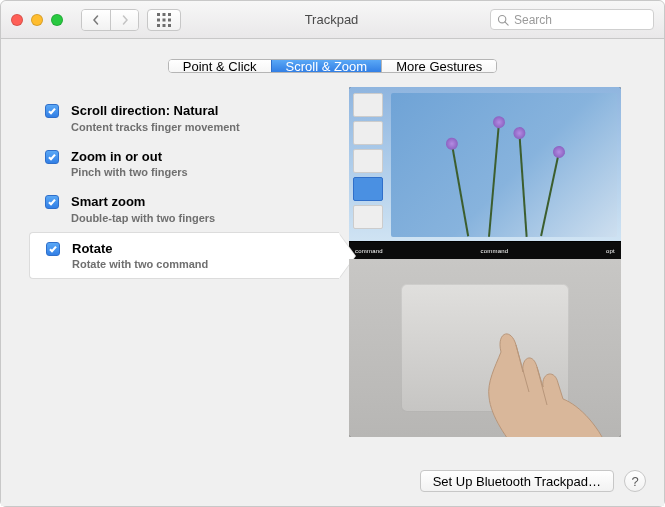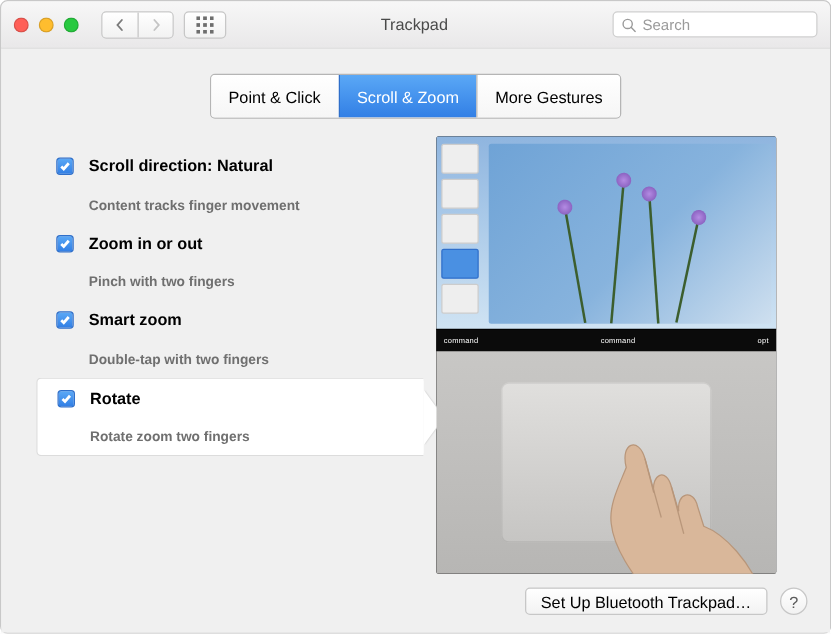--- a/index.html
+++ b/index.html
@@ -110,21 +110,21 @@
     display: flex;
     justify-content: center;
     margin-top: 20px;
   }
   .seg {
     display: flex;
     border: 1px solid #b5b5b5;
     border-radius: 4px;
     overflow: hidden;
     background: #fff;
-    height: 36px;
+    height: 14px;
   }
   .seg .segbtn {
     padding: 0 14px;
     height: 100%;
     display: flex;
     align-items: center;
     font-size: 13px;
     color: #000;
     background: linear-gradient(#ffffff,#f6f6f6);
   }
@@ -178,21 +178,21 @@
     width: 14px; height: 14px;
     border-radius: 3px;
     background: linear-gradient(#5aa8f6,#327fe5);
     border: 1px solid #2f6fca;
     display: flex; align-items: center; justify-content: center;
     flex-shrink: 0;
     margin-top: 1px;
   }
   .chk svg { width: 10px; height: 10px; stroke: #fff; stroke-width: 2.2; fill: none; }
   .opttext .title { font-size: 13px; color: #000; line-height: 1.2; }
-  .opttext .sub { font-size: 11px; color: #6f6f6f; margin-top: 18px; }
+  .opttext .sub { font-size: 11px; color: #6f6f6f; margin-top: 2px; }
 
   .preview {
     flex: 1;
     display: flex;
     flex-direction: column;
     padding-top: 2px;
     padding-right: 6px;
   }
   .preview-box {
     width: 272px;
@@ -393,21 +393,21 @@
         </div>
 
         <div class="opt selected">
           <div class="chk">
             <svg viewBox="0 0 10 10">
                 <path d="M2 5.2 L4 7.2 L8 2.6"></path>
               </svg>
           </div>
           <div class="opttext">
             <div class="title">Rotate</div>
-            <div class="sub">Rotate zoom two fingers</div>
+            <div class="sub">Rotate with two command</div>
           </div>
         </div>
 
       </div>
 
       <div class="preview">
         <div class="preview-box">
           <div class="screen">
             <div class="sidebar-thumb">
               <div></div>

